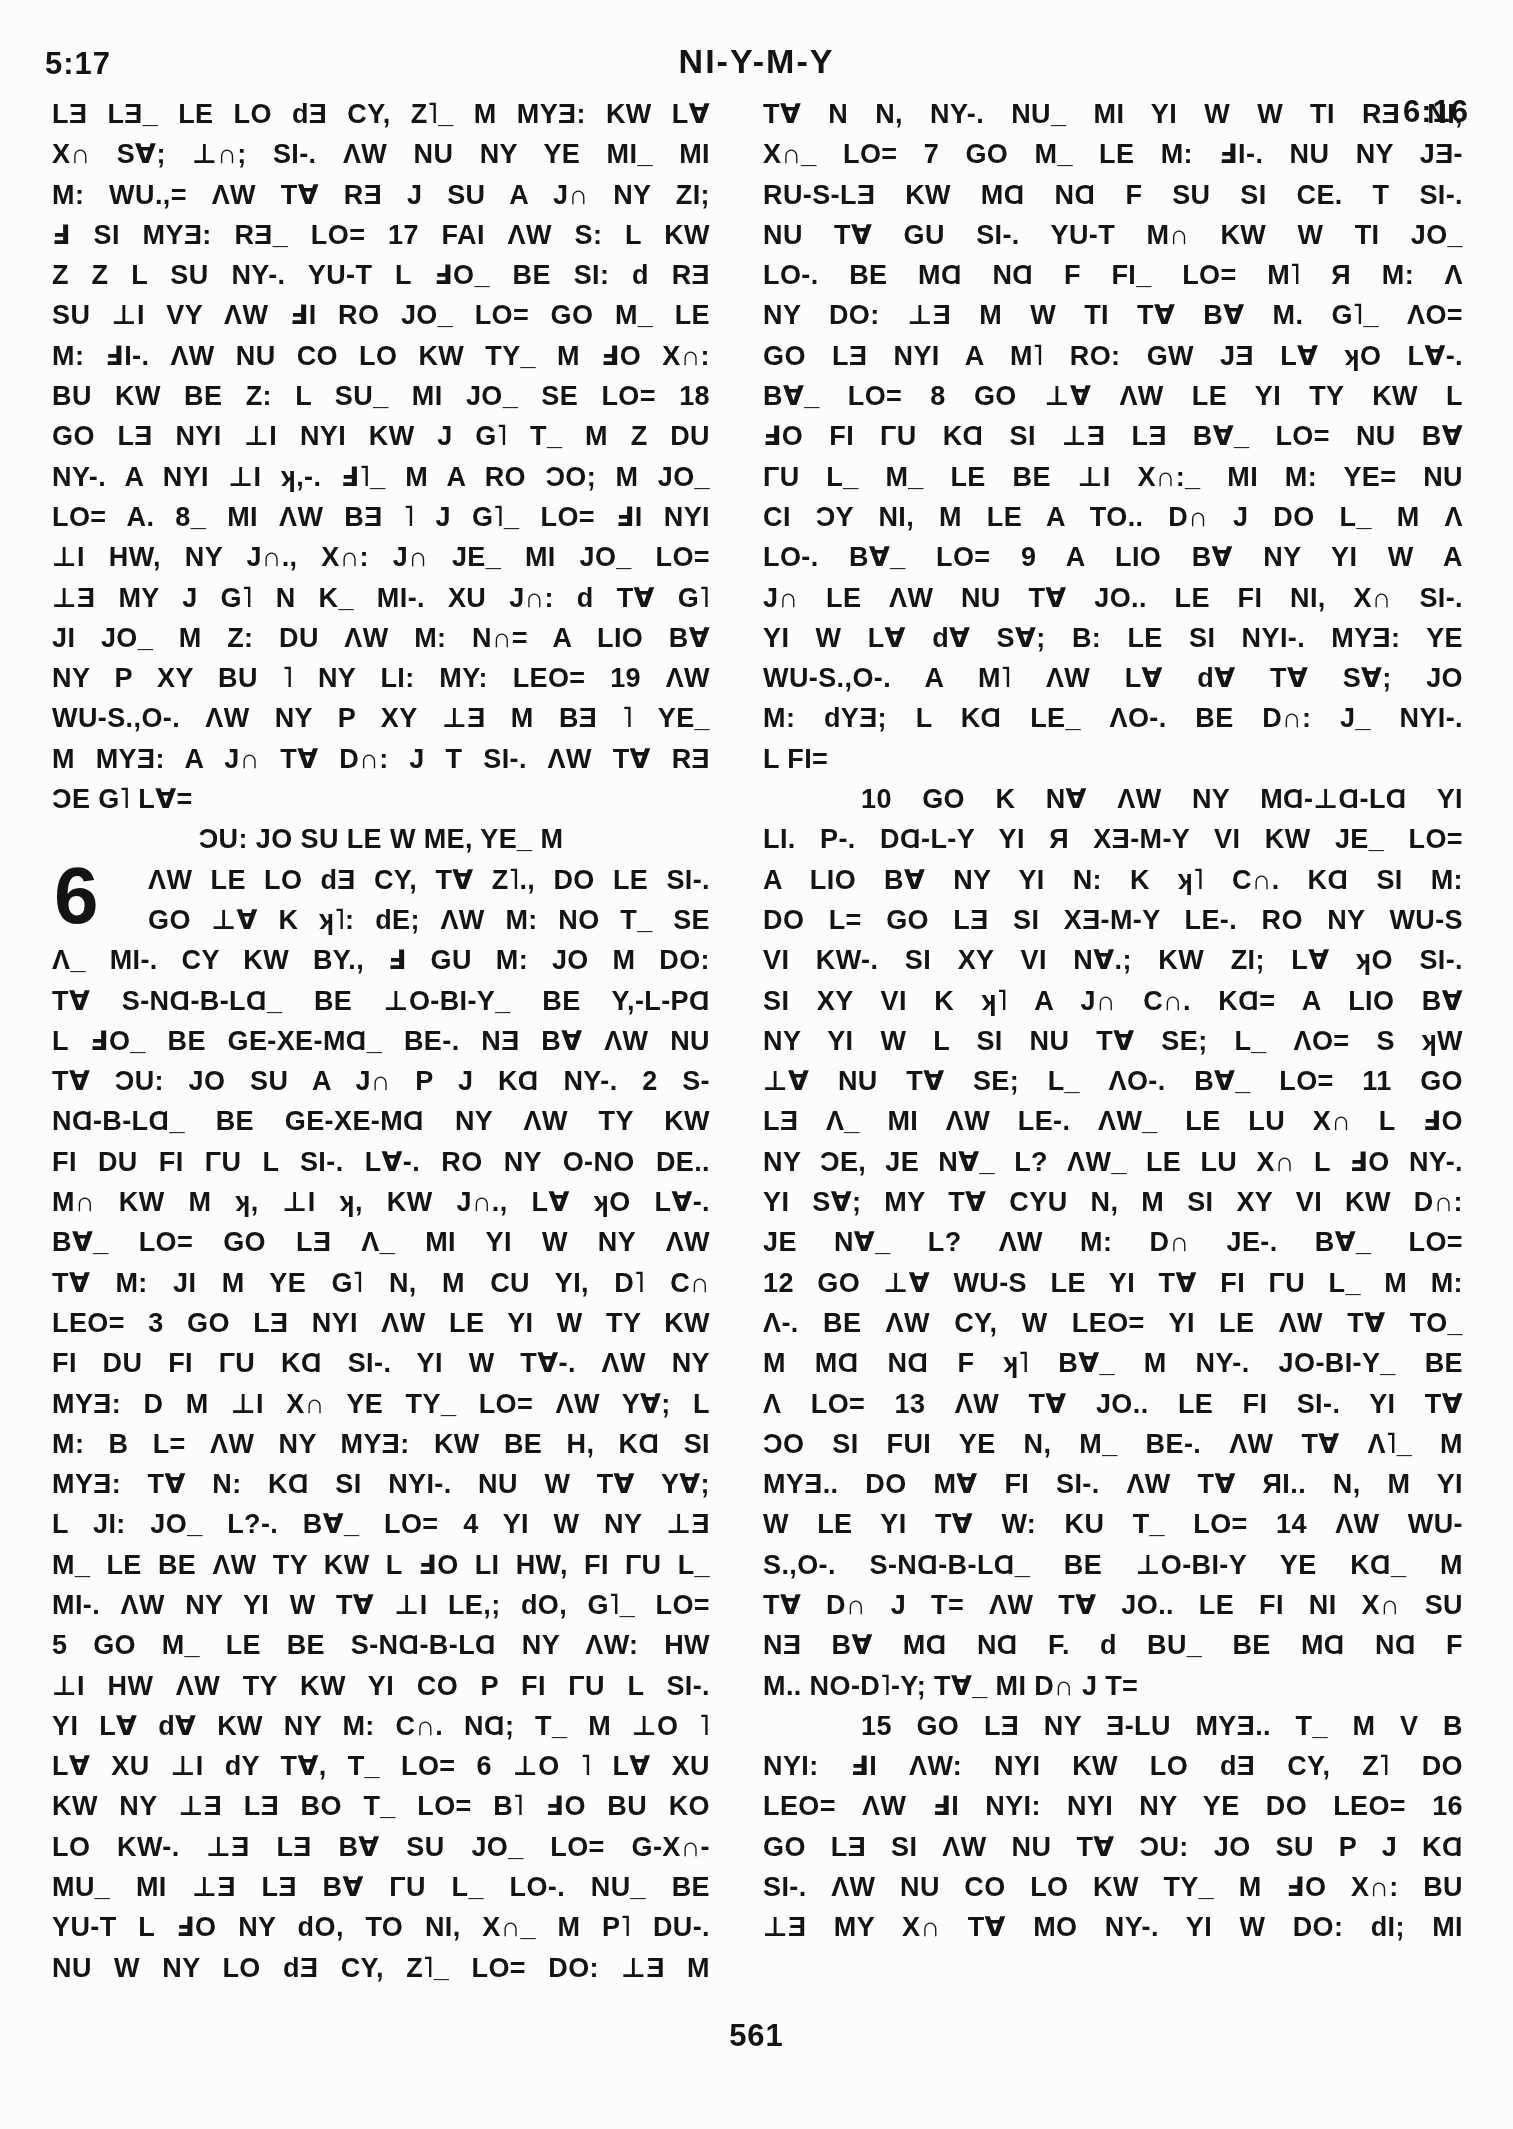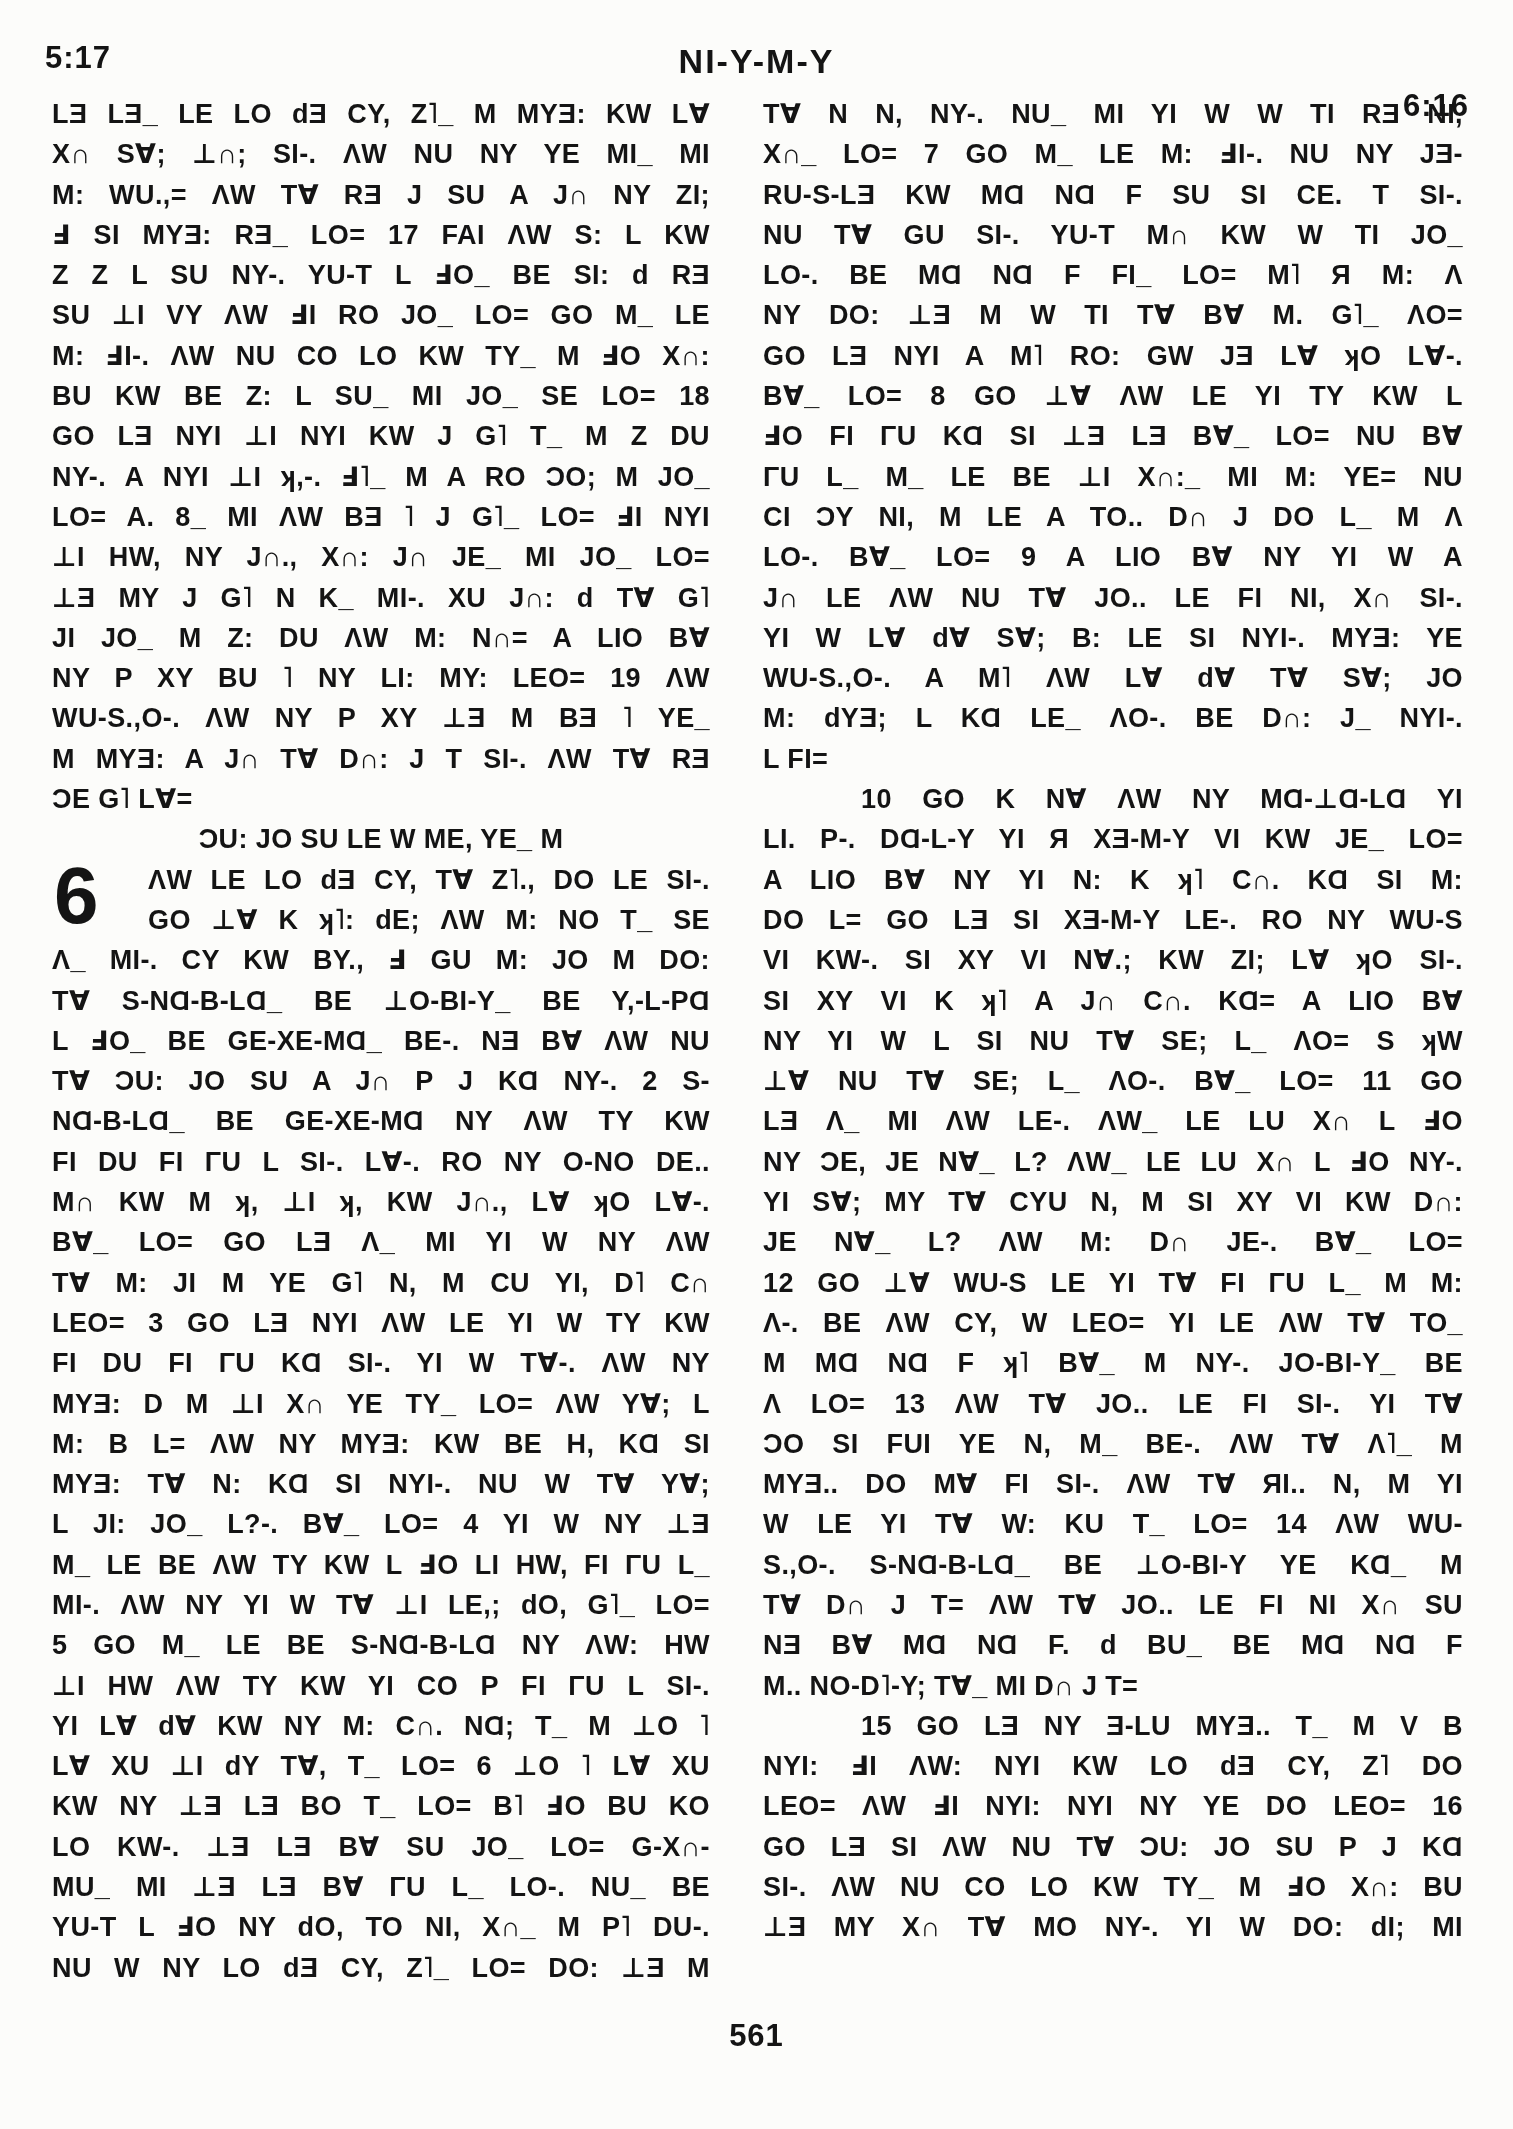--- a/index.html
+++ b/index.html
@@ -7,21 +7,21 @@
     width:1513px;height:2129px;
     background:#f4f4f1;
     font-family:"Liberation Sans","DejaVu Sans",sans-serif;
     color:#141414;
   }
   .page{
     position:relative;width:1513px;height:2129px;
     background:#fcfcfa;overflow:hidden;
   }
   .hdr-ref{
-    position:absolute;top:40px;font-size:31px;font-weight:700;letter-spacing:1px;
+    position:absolute;top:46px;font-size:31px;font-weight:700;letter-spacing:1px;
   }
   #ref-left{left:45px;}
   #ref-right{right:44px;margin-top:48px;}
   .book-title{
     position:absolute;top:42px;left:0;width:100%;text-align:center;
     font-size:34px;font-weight:700;letter-spacing:2px;
   }
   .col{
     --lh:40.3px;
     position:absolute;top:94px;

